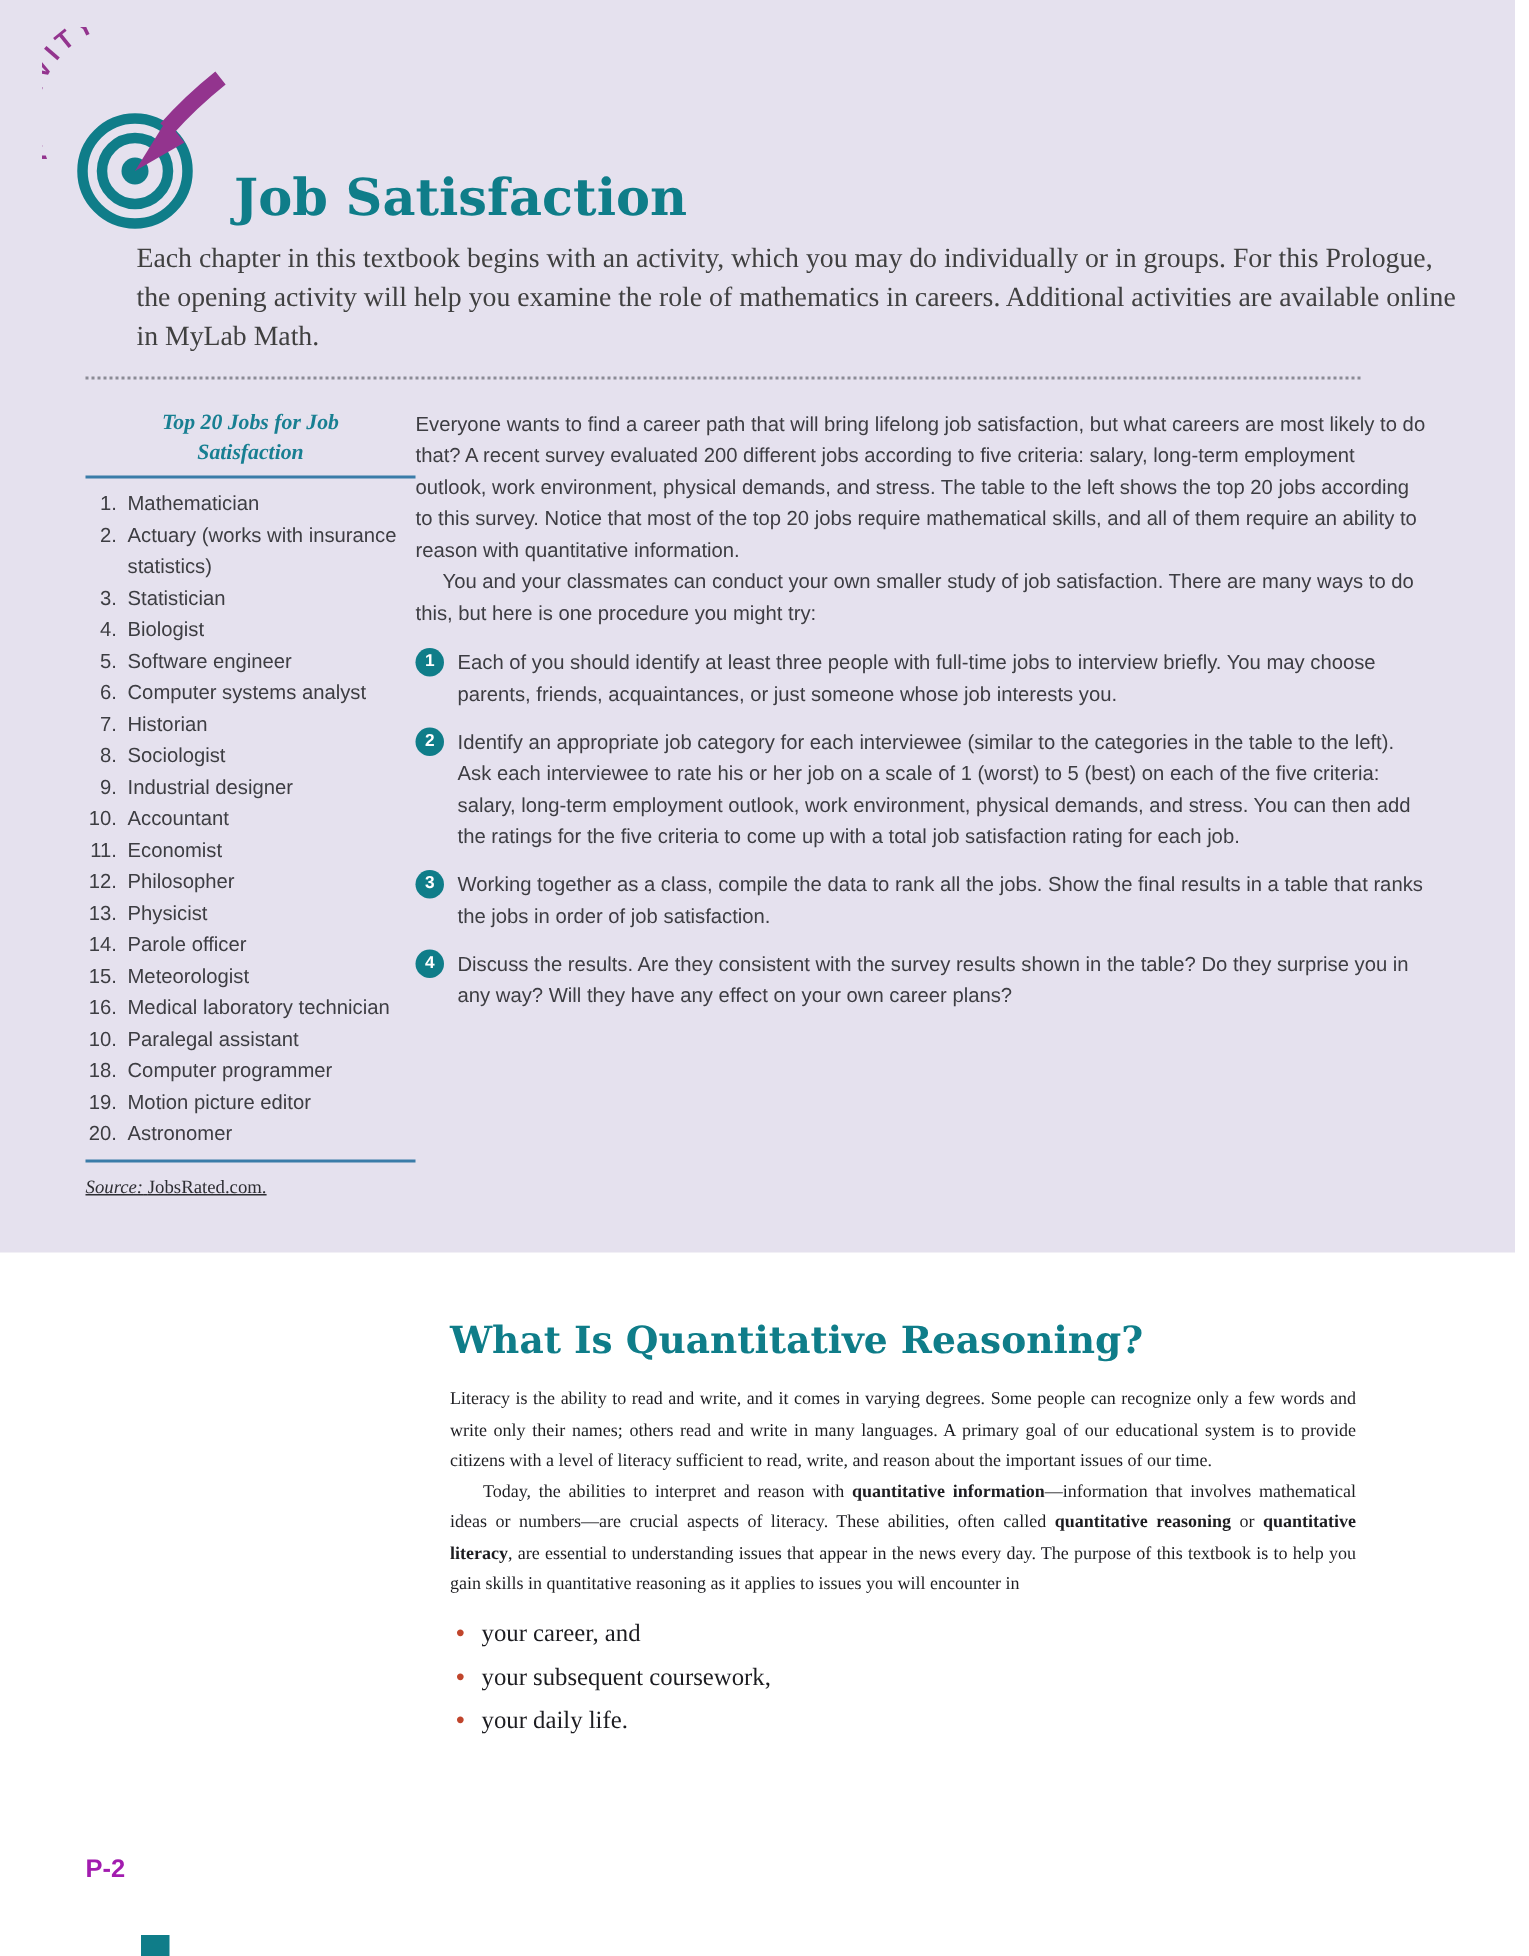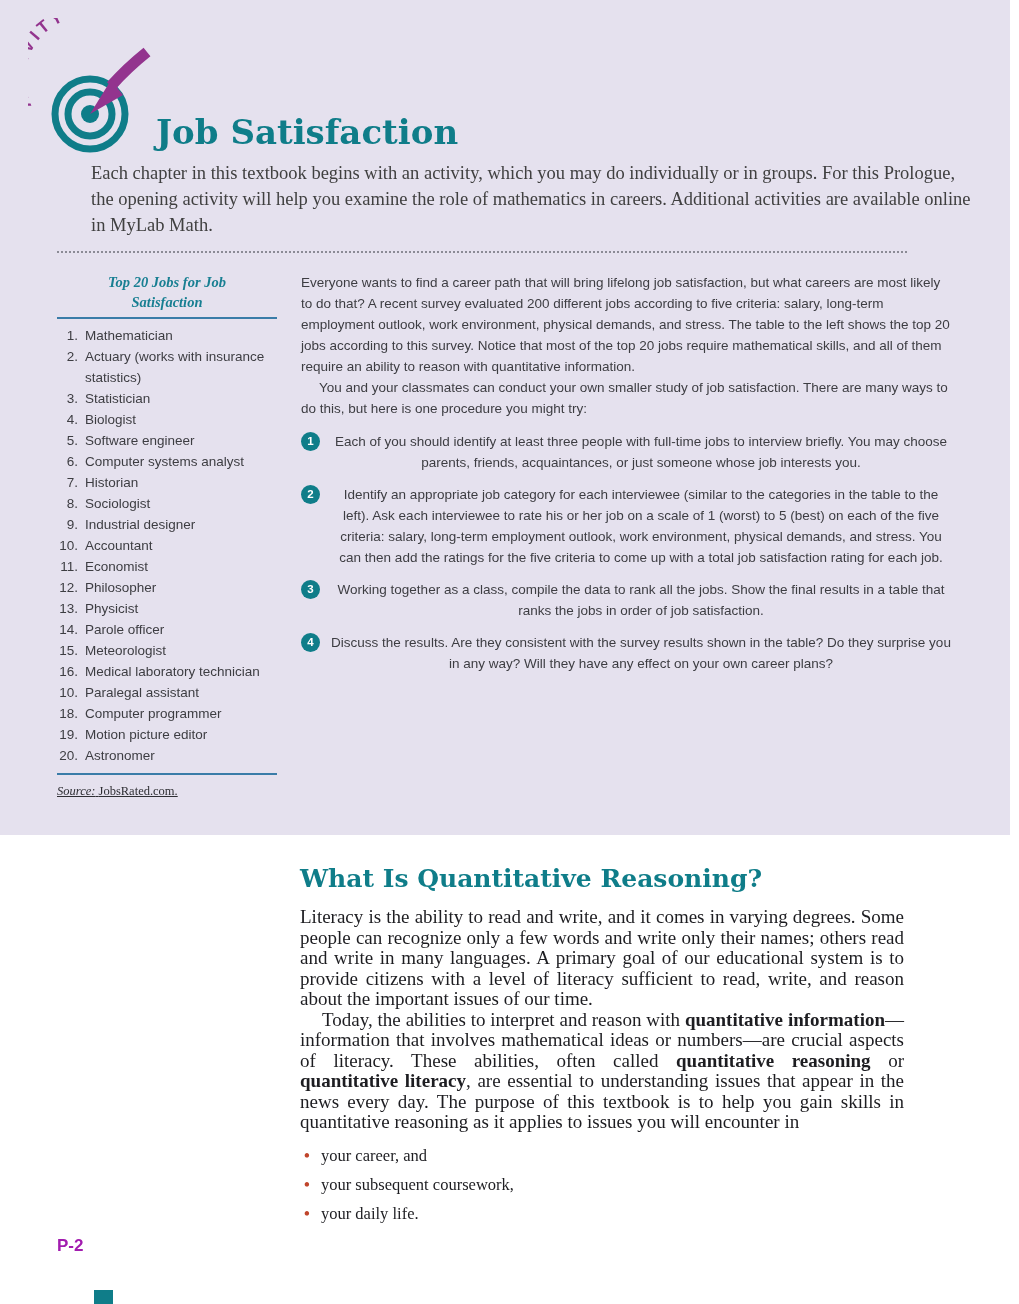--- a/index.html
+++ b/index.html
@@ -47,21 +47,20 @@
     color:#404040;
   }
   .dotted-divider{
     margin:13px 0 0 57px;
     width:850px;height:0;
     border-top:2px dotted #8b8b95;
   }
   .columns{
     display:flex;
     margin:19px 57px 0 57px;
-    gap:24px;
   }
   .left-col{flex:none;width:220px;}
   .right-col{flex:1;}
 
   .jobs-table-head{
     border-bottom:2px solid var(--ruleblue);
     padding-bottom:5px;
     margin-bottom:6px;
   }
   .table-title{
@@ -100,36 +99,36 @@
   .steps{margin-top:0;}
   .step{display:flex;margin-bottom:11px;}
   .step .badge{
     flex:none;width:19px;height:19px;border-radius:50%;
     background:var(--teal);color:#ffffff;
     font-family:"Liberation Sans", sans-serif;
     font-size:11.5px;font-weight:bold;
     display:flex;align-items:center;justify-content:center;
     margin-top:1px;
   }
-  .step .stext{flex:1;margin-left:9px;text-align:center;}
+  .step .stext{flex:1;margin-left:9px;}
 
   
   .main-section{
-    margin:29px 0 0 300px;
+    margin:44px 0 0 300px;
     width:604px;
   }
   .section-heading{
     font-family:"DejaVu Serif", serif;
     font-weight:bold;
     font-size:25px;
     color:var(--teal);
     margin:0 0 14px 0;
   }
   .mpara{
-    font-size:19px;line-height:20.5px;
+    font-size:12px;line-height:20.5px;
     text-align:justify;color:#1d1d21;
     margin:0;
   }
   .mpara.indented{text-indent:22px;}
   .bullet-list{
     list-style:none;margin:13px 0 0 0;padding:0;
     font-size:16.5px;color:#1d1d21;
   }
   .bullet-list li{
     position:relative;padding-left:21px;margin-bottom:9px;

